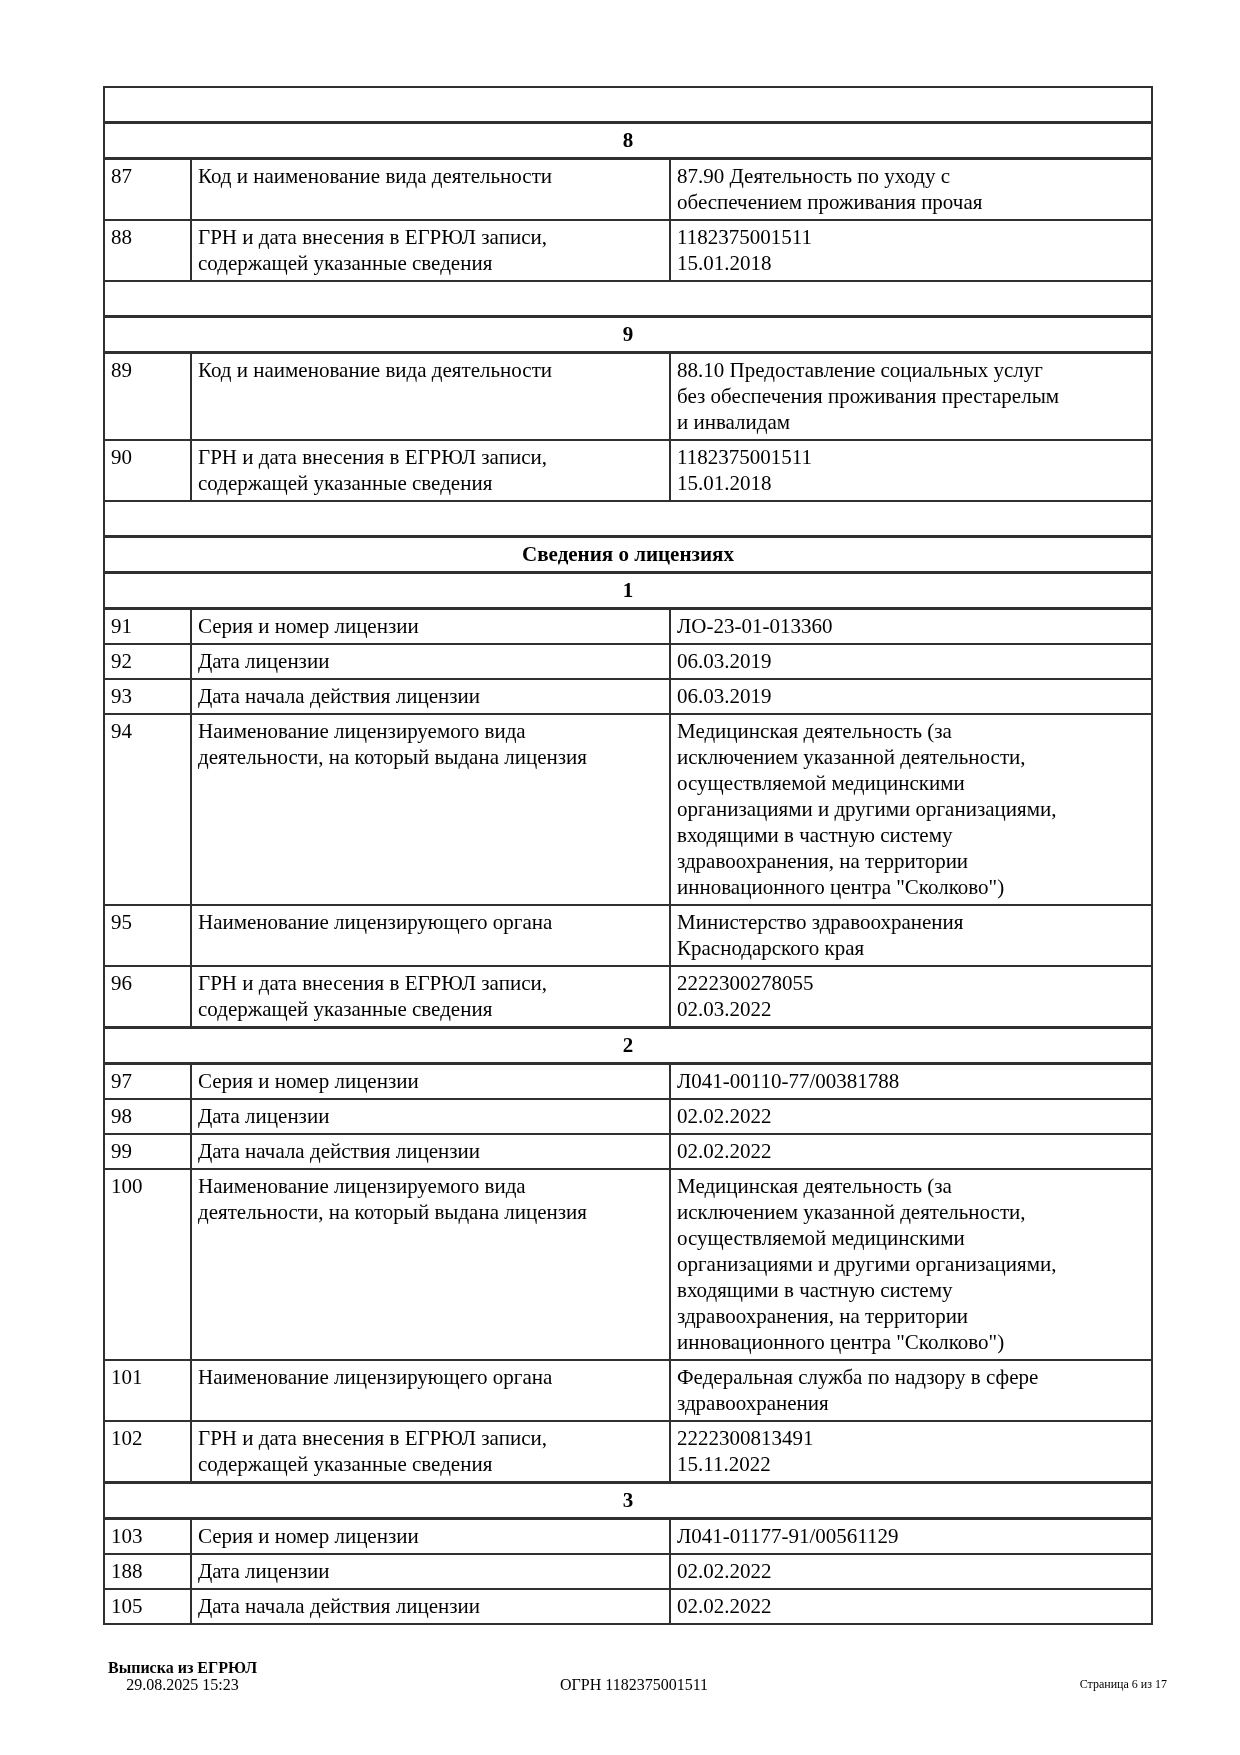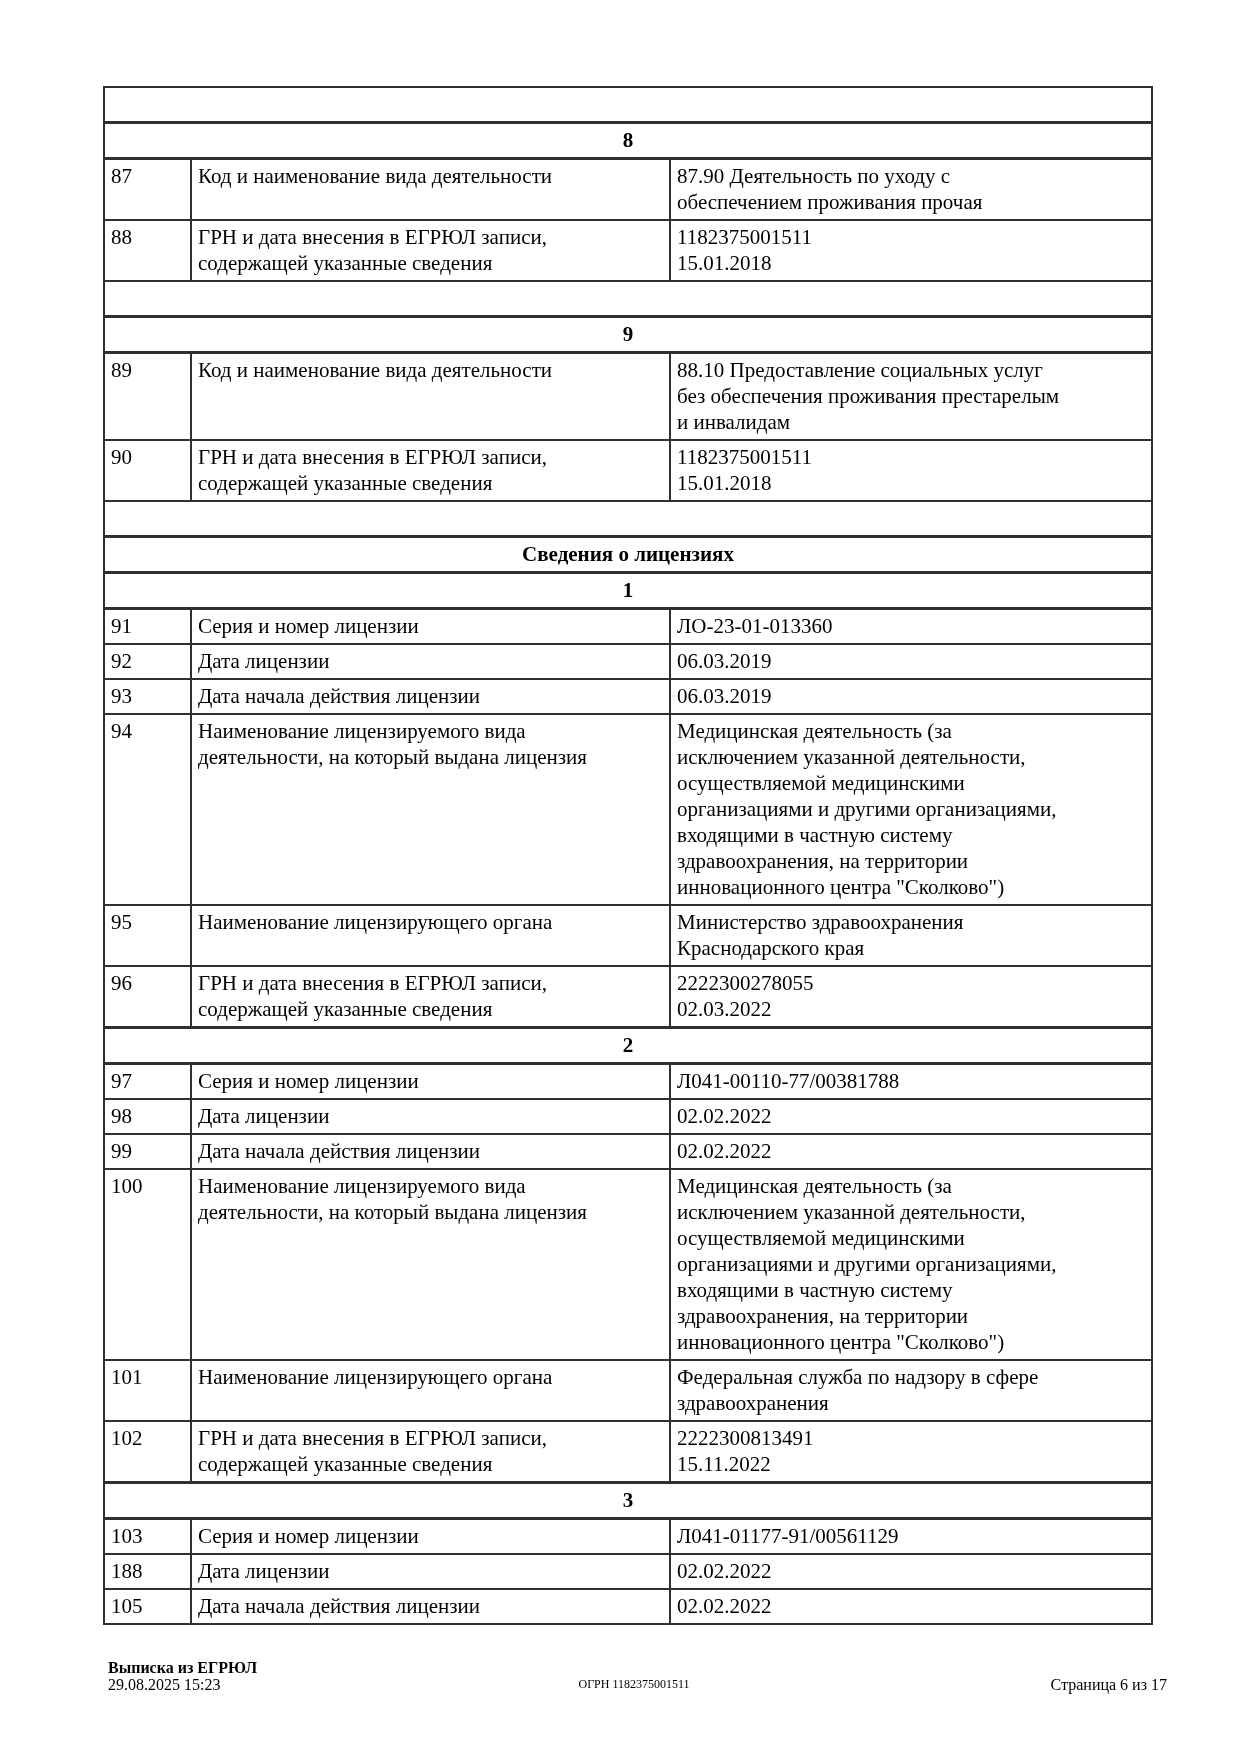--- a/index.html
+++ b/index.html
@@ -46,36 +46,37 @@
   }
   tr.spacer td { height: 26px; }
 
   
   .footer-left {
     position: absolute;
     left: 108px;
     top: 1659px;
     font-size: 16px;
     line-height: 17px;
+    text-align: center;
   }
   .footer-left .doc-type { font-weight: bold; }
   .footer-center {
     position: absolute;
     left: 634px;
     top: 1676px;
     transform: translateX(-50%);
-    font-size: 12px;
+    font-size: 16px;
     line-height: 17px;
     white-space: nowrap;
   }
   .footer-right {
     position: absolute;
     right: 73px;
     top: 1676px;
-    font-size: 16px;
+    font-size: 12px;
     line-height: 17px;
     white-space: nowrap;
   }
 </style>
 </head>
 <body>
 
 <table class="doc-table">
   <colgroup>
     <col style="width:87px">

